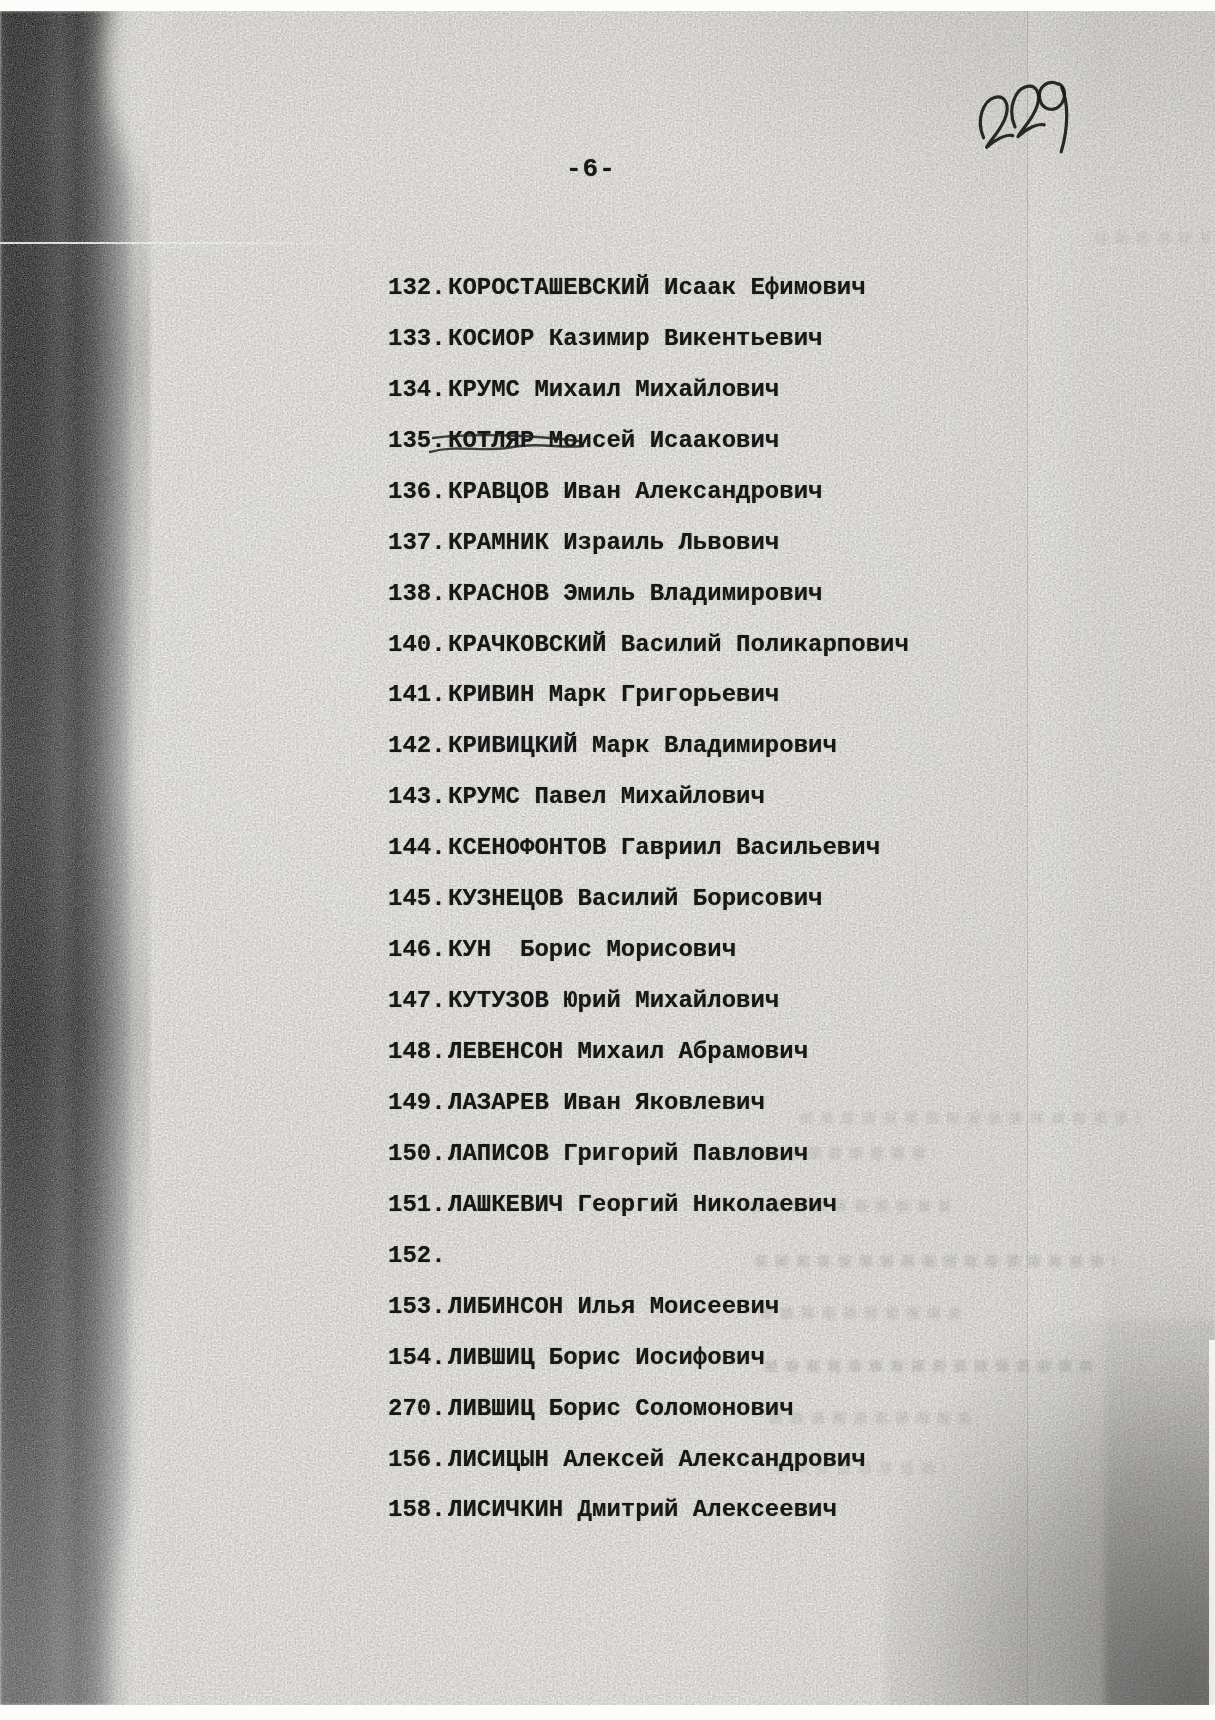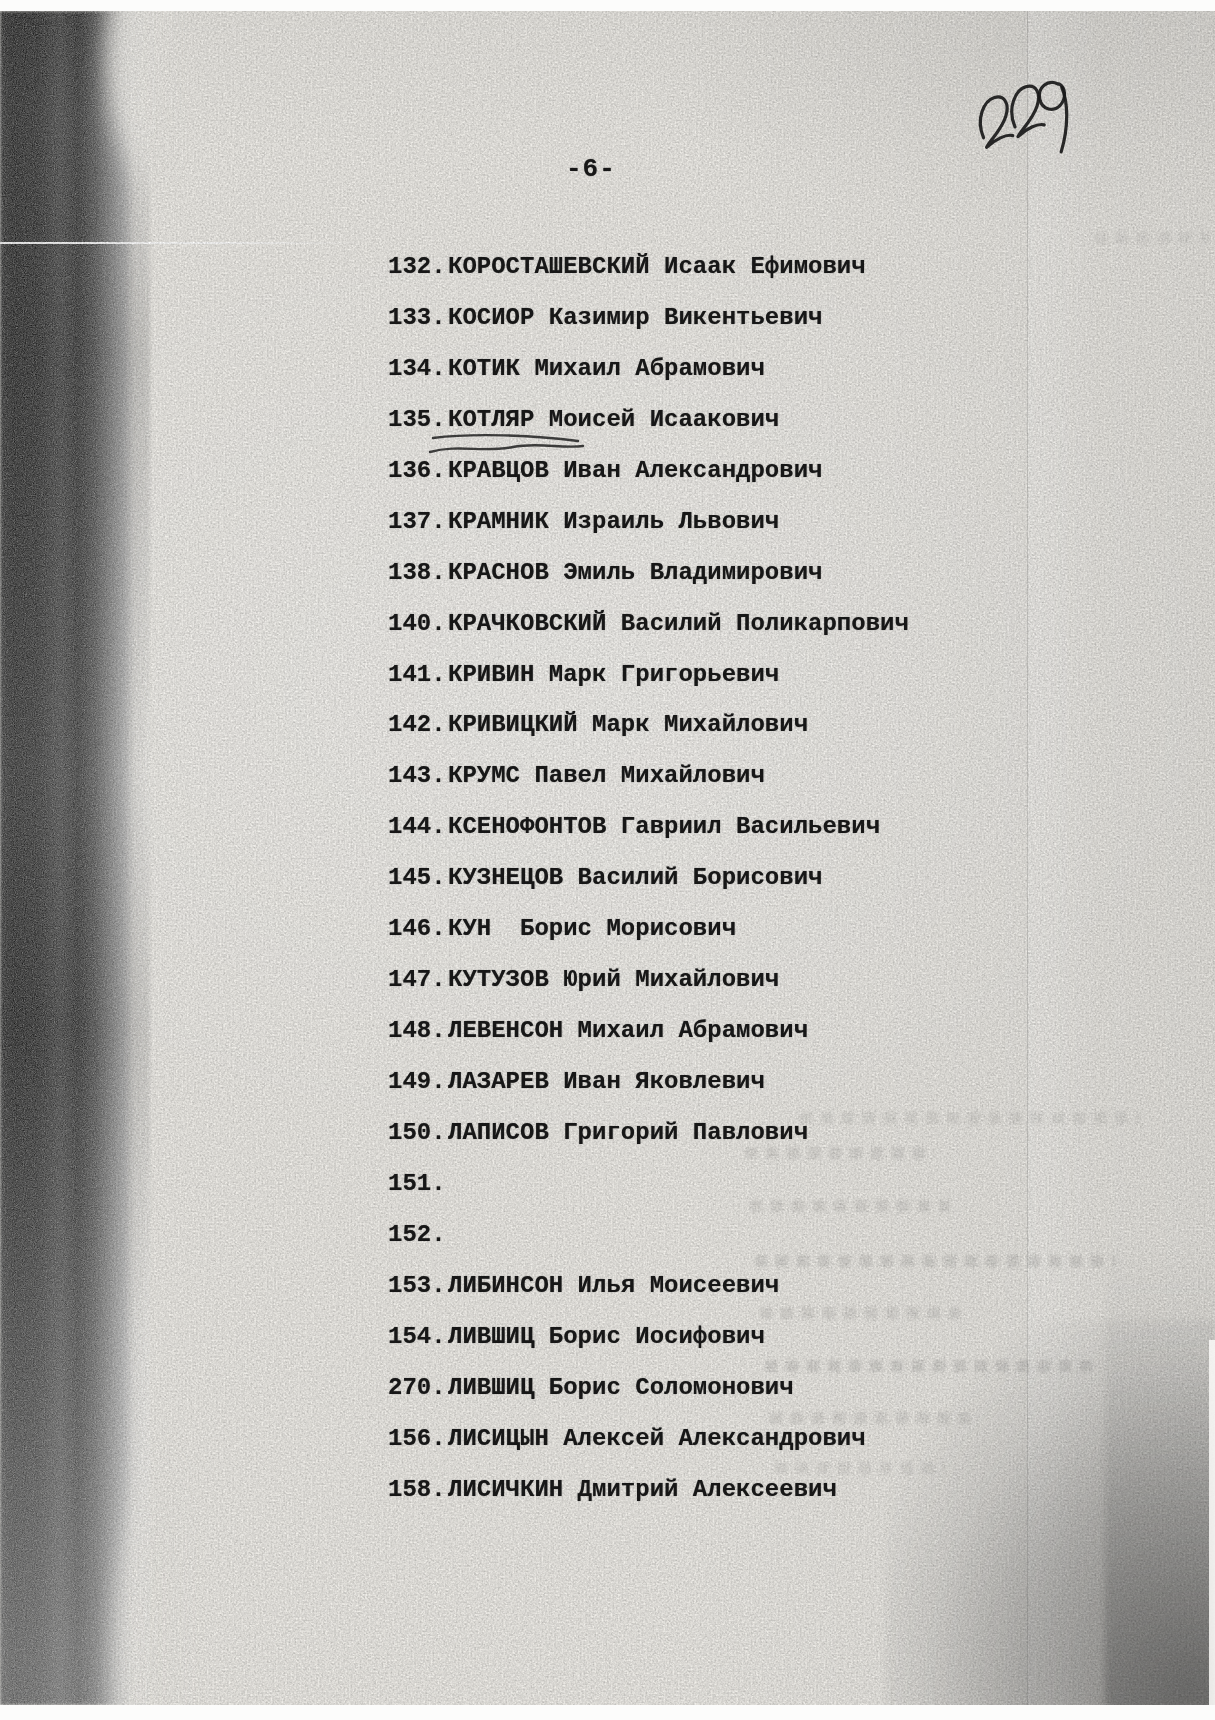--- a/index.html
+++ b/index.html
@@ -34,21 +34,21 @@
     background:radial-gradient(ellipse at 92% 95%, rgba(55,55,55,.5), rgba(95,95,95,.35) 40%, rgba(140,140,140,.18) 62%, transparent 80%);
   }
   .shadow-right{
     right:0;bottom:10px;width:110px;height:470px;z-index:4;filter:blur(3px);
     background:linear-gradient(0deg, rgba(90,90,90,.38), rgba(120,120,120,.16) 55%, transparent);
   }
   
   .typed{color:#1a1a1a;font-weight:700;text-shadow:0 0 1px rgba(25,25,25,.55);}
   .page-num{left:566px;top:156px;font-size:26px;line-height:1;letter-spacing:1px;z-index:10;}
   .list{left:388px;top:252px;font-size:24px;z-index:10;}
-  .row{height:50.95px;line-height:30px;display:flex;align-items:flex-start;}
+  .row{height:50.95px;line-height:30px;display:flex;align-items:flex-end;}
   .num{flex:0 0 60px;width:60px;}
   .name{white-space:pre;}
   
   .hw{left:968px;top:66px;width:120px;height:100px;z-index:10;transform:rotate(-12deg);}
   .hw path{fill:none;stroke:#1c1c1c;stroke-width:3.2;stroke-linecap:round;stroke-linejoin:round;opacity:.92;}
   
   .marks{left:428px;top:430px;z-index:12;}
   .marks path{fill:none;stroke:#242424;stroke-width:2.4;stroke-linecap:round;opacity:.85;}
   
   .left-band{
@@ -118,21 +118,21 @@
     <div class="row">
         <span class="num">132.</span>
         <span class="name">КОРОСТАШЕВСКИЙ Исаак Ефимович</span>
       </div>
     <div class="row">
         <span class="num">133.</span>
         <span class="name">КОСИОР Казимир Викентьевич</span>
       </div>
     <div class="row">
         <span class="num">134.</span>
-        <span class="name">КОТИК Михаил Абрамович</span>
+        <span class="name">КРУМС Михаил Михайлович</span>
       </div>
     <div class="row">
         <span class="num">135.</span>
         <span class="name">КОТЛЯР Моисей Исаакович</span>
       </div>
     <div class="row">
         <span class="num">136.</span>
         <span class="name">КРАВЦОВ Иван Александрович</span>
       </div>
     <div class="row">
@@ -146,21 +146,21 @@
     <div class="row">
         <span class="num">140.</span>
         <span class="name">КРАЧКОВСКИЙ Василий Поликарпович</span>
       </div>
     <div class="row">
         <span class="num">141.</span>
         <span class="name">КРИВИН Марк Григорьевич</span>
       </div>
     <div class="row">
         <span class="num">142.</span>
-        <span class="name">КРИВИЦКИЙ Марк Михайлович</span>
+        <span class="name">КРИВИЦКИЙ Марк Владимирович</span>
       </div>
     <div class="row">
         <span class="num">143.</span>
         <span class="name">КРУМС Павел Михайлович</span>
       </div>
     <div class="row">
         <span class="num">144.</span>
         <span class="name">КСЕНОФОНТОВ Гавриил Васильевич</span>
       </div>
     <div class="row">
@@ -182,20 +182,21 @@
     <div class="row">
         <span class="num">149.</span>
         <span class="name">ЛАЗАРЕВ Иван Яковлевич</span>
       </div>
     <div class="row">
         <span class="num">150.</span>
         <span class="name">ЛАПИСОВ Григорий Павлович</span>
       </div>
     <div class="row">
         <span class="num">151.</span>
+        <span class="name">ЛАШКЕВИЧ Георгий Николаевич</span>
       </div>
     <div class="row">
         <span class="num">152.</span>
       </div>
     <div class="row">
         <span class="num">153.</span>
         <span class="name">ЛИБИНСОН Илья Моисеевич</span>
       </div>
     <div class="row">
         <span class="num">154.</span>

